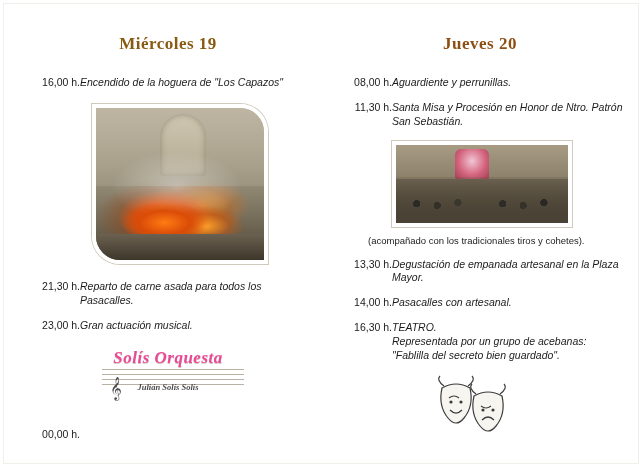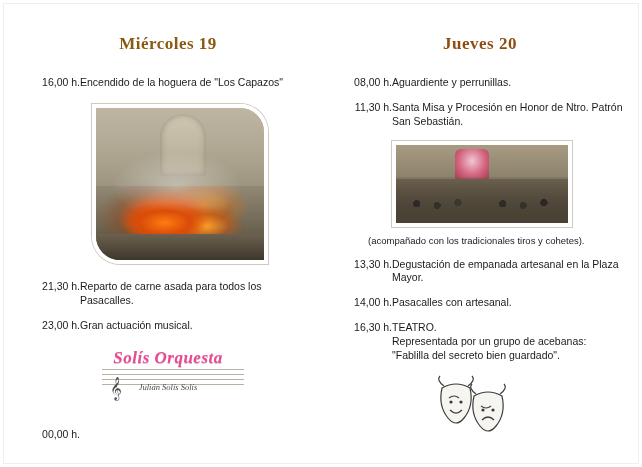--- a/index.html
+++ b/index.html
@@ -57,20 +57,21 @@
   }
   .entry .time {
     width: 62px;
     flex: 0 0 62px;
     text-align: right;
     box-sizing: border-box;
     white-space: nowrap;
   }
   .entry .text {
     flex: 1 1 auto;
+    font-style: italic;
   }
   .entry .text div { white-space: pre-line; }
 
   .note {
     font-size: 9.5px;
     color: #1b1b1b;
     margin: 6px 0 12px 38px;
   }
 
   
@@ -184,21 +185,21 @@
     color: #ec4899;
     letter-spacing: 0.5px;
     text-shadow: 0 1px 0 #cfcabb;
     top: 0;
   }
   .orq-sub {
     position: relative;
     top: 14px;
     font-family: "Liberation Serif", serif;
     font-style: italic;
-    font-weight: normal;
+    font-weight: bold;
     font-size: 8.5px;
     color: #4a4a4a;
   }
   .orq-clef {
     position: absolute;
     left: 92px;
     top: 30px;
     font-size: 20px;
     color: #4a4a4a;
     line-height: 1;

